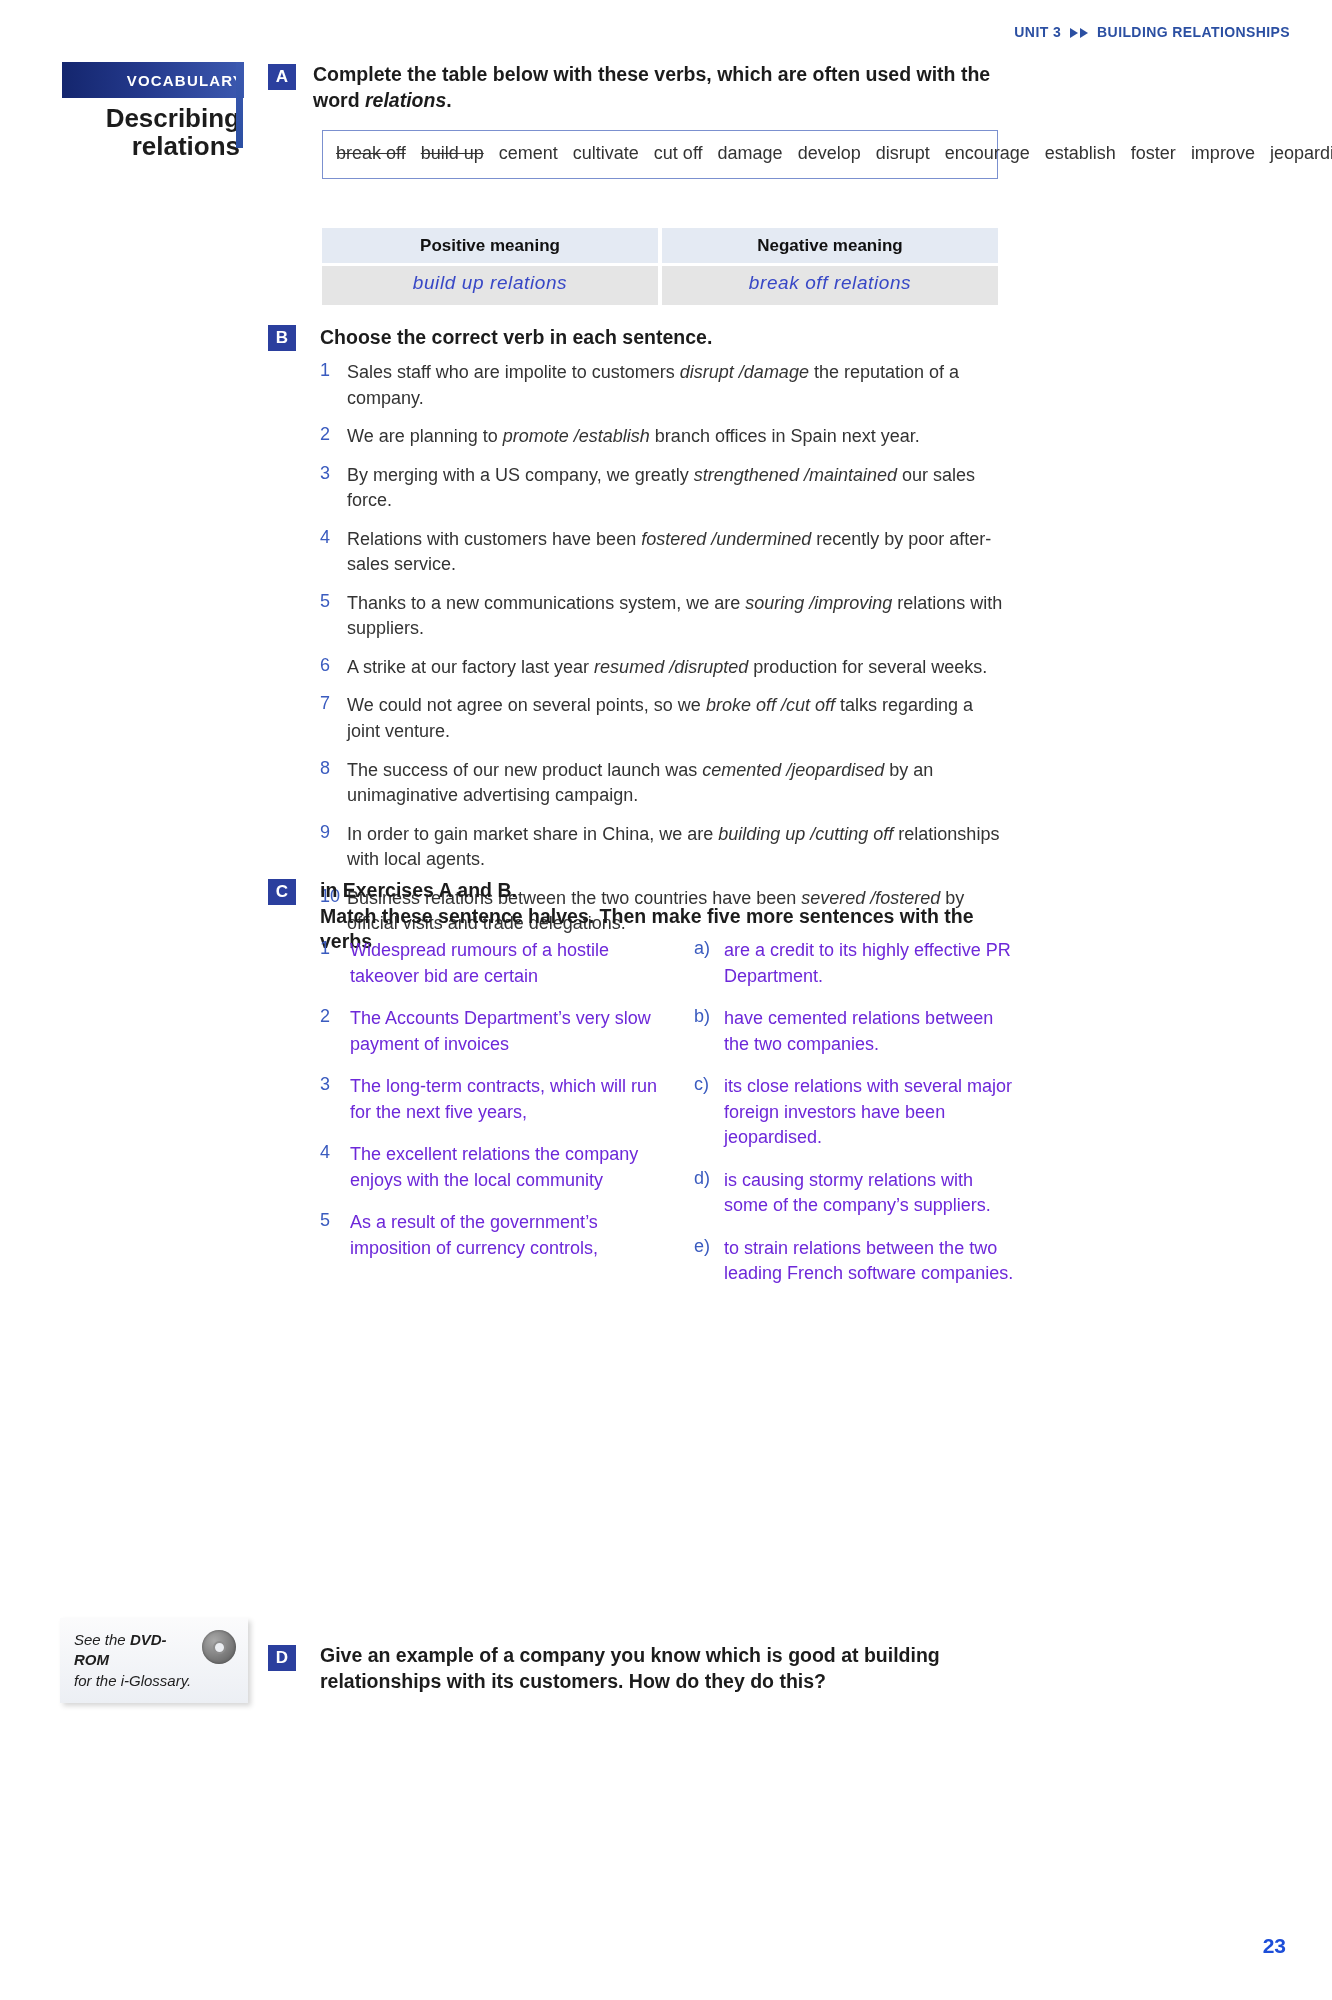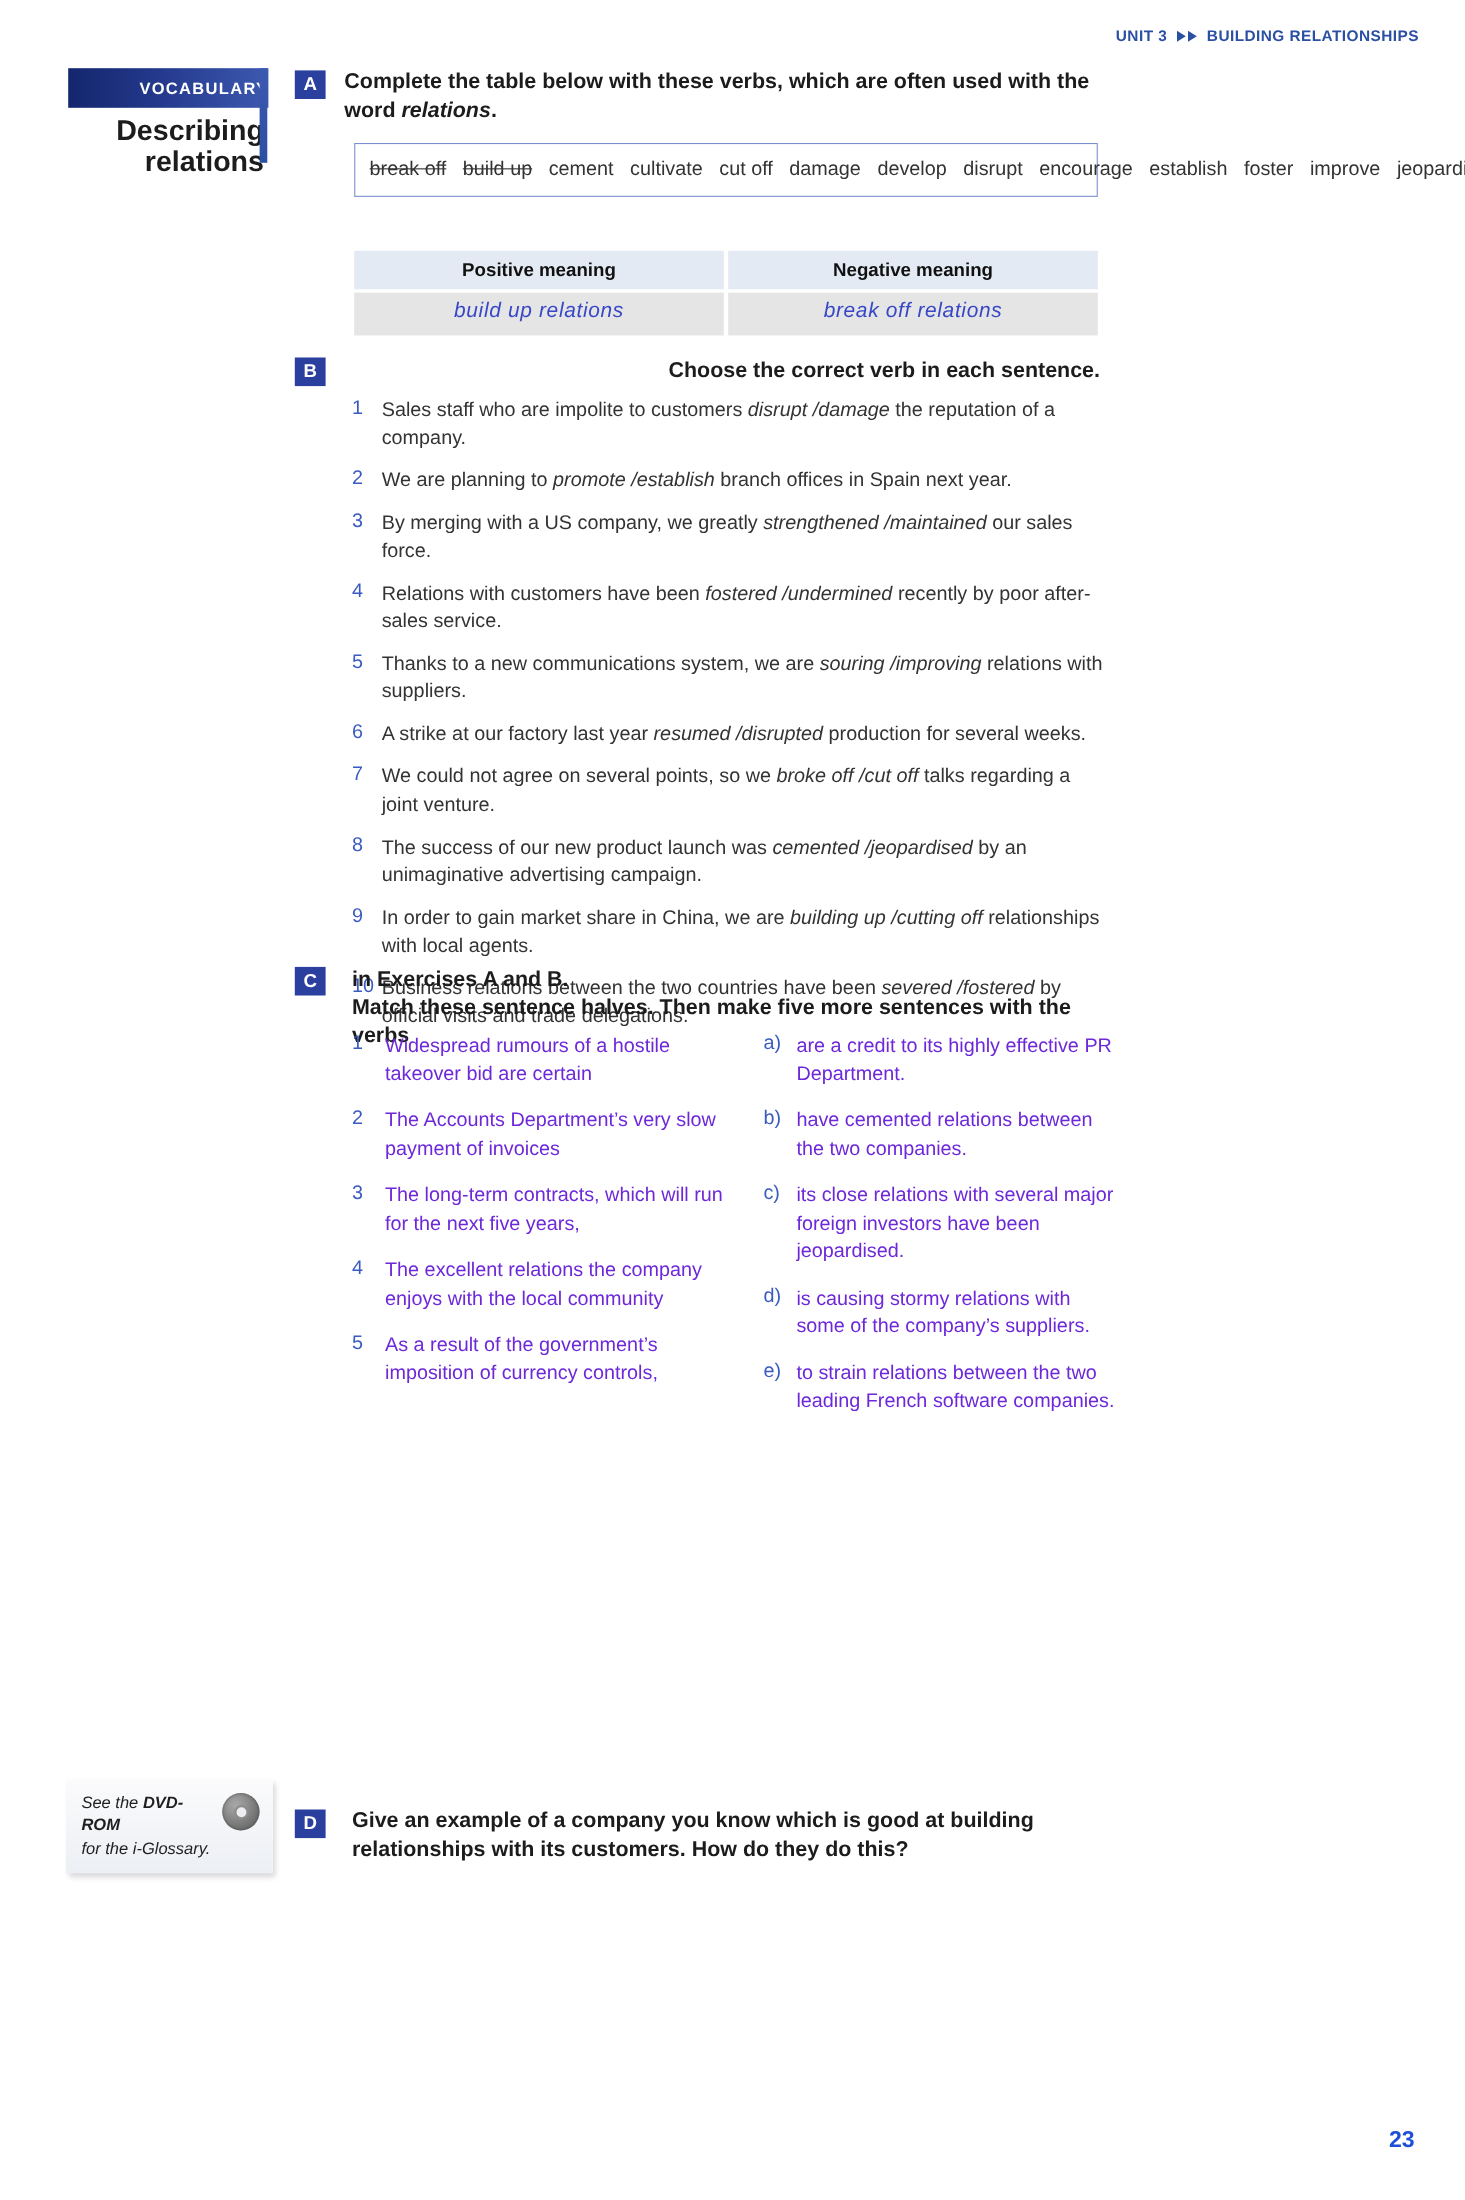--- a/index.html
+++ b/index.html
@@ -278,21 +278,21 @@
   </div>
   <div class="mt-col">
     <div class="mt-head">Negative meaning</div>
     <div class="mt-cell">break off relations</div>
   </div>
 </div>
 
 <div class="badge" style="left:268px; top:325px;">
   <span>B</span>
 </div>
-<div class="ex-heading" style="left:320px; top:325px; width:680px;text-align:right;">Choose the correct verb in each sentence.</div>
+<div class="ex-heading" style="left:320px; top:325px; width:680px;">Choose the correct verb in each sentence.</div>
 <div class="qlist" id="blist" style="left:320px; top:360px; width:690px;">
     <div class="qrow">
       <div class="qnum">1</div>
       <div class="qtext"><span>Sales staff who are impolite to customers </span><i>disrupt /damage</i><span> the reputation of a company.</span></div>
     </div>
     <div class="qrow">
       <div class="qnum">2</div>
       <div class="qtext"><span>We are planning to </span><i>promote /establish</i><span> branch offices in Spain next year.</span></div>
     </div>
     <div class="qrow">

